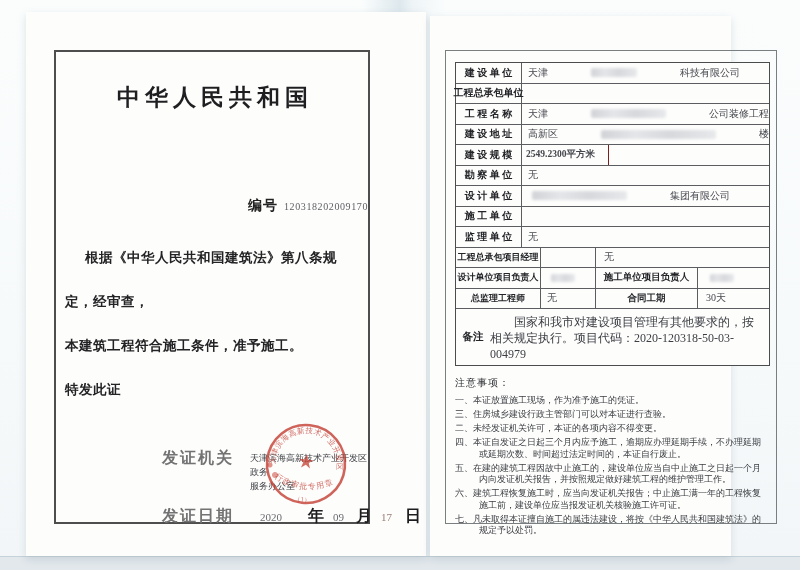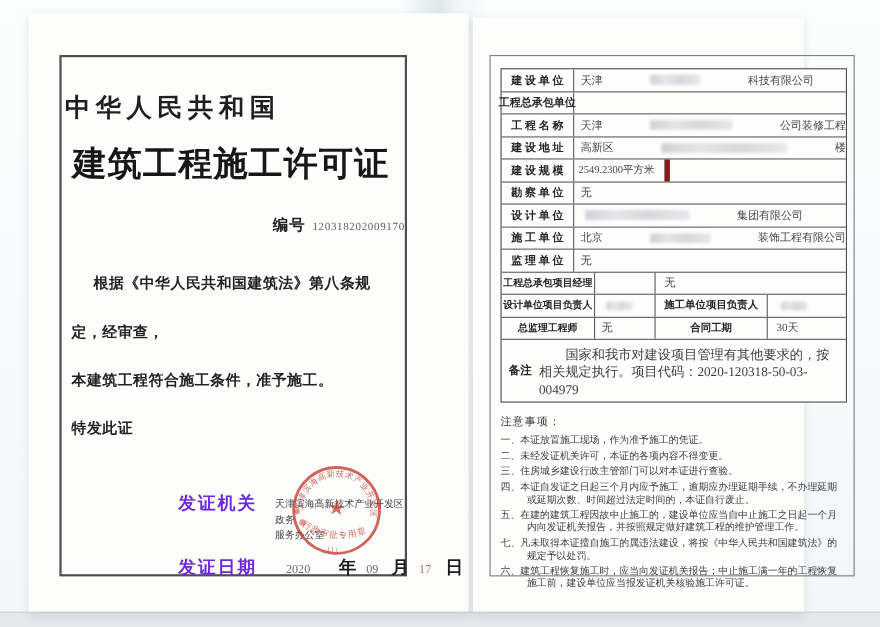--- a/index.html
+++ b/index.html
@@ -13,34 +13,34 @@
   .fold { position:absolute; left:362px; top:0; width:84px; height:556px;
     background:linear-gradient(90deg, rgba(173,198,212,0) 0%, rgba(173,198,212,.38) 45%,
       rgba(200,218,228,.25) 60%, rgba(173,198,212,0) 100%); }
   .page { position:absolute; background:#fdfdfc; box-shadow:0 3px 8px rgba(110,130,145,.22); }
   .page.left  { left:26px;  top:12px; width:400px; height:544px; }
   .page.right { left:430px; top:16px; width:301px; height:540px; }
   .frame-left  { position:absolute; left:28px; top:38px; width:312px; height:470px; border:2px solid #4e4e4e; }
   .frame-right { position:absolute; left:15px; top:34px; width:330px; height:472px; border:1px solid #797e81; }
 
   
-  .nation { position:absolute; top:70px; left:28px; width:312px; 
+  .nation { position:absolute; top:70px; left:28px; width:312px; text-align:center;
     font-size:23px; font-weight:bold; letter-spacing:5px; padding-left:5px; color:#1f1f22; }
   .cert-title { position:absolute; top:116px; left:14px; width:340px; text-align:center;
     font-size:31px; font-weight:bold; letter-spacing:1px; color:#17171a; }
   .serial-row { position:absolute; top:184px; left:222px; white-space:nowrap; }
   .serial-label { font-size:14px; font-weight:bold; color:#222; letter-spacing:1px; }
   .serial-number { font-size:10px; color:#5d5f63; letter-spacing:.6px; margin-left:6px; }
   .statement { position:absolute; left:39px; top:224px; width:292px;
     font-size:13.5px; font-weight:bold; color:#232325; line-height:44px; letter-spacing:.5px; }
   .statement .l1 { text-indent:20px; }
   .statement .l3 { }
   .issue-block { position:absolute; left:136px; top:436px; }
   .issue-row { display:flex; align-items:flex-start; }
-  .issue-label { font-size:16px; font-weight:bold; letter-spacing:2px; color:#6d28d9; white-space:nowrap; }
+  .issue-label { font-size:16px; font-weight:bold; letter-spacing:2px; color:#737373; white-space:nowrap; }
   .issuer-value { margin-left:16px; margin-top:3px; width:118px; font-size:9px; line-height:14px; color:#3f4145; }
   .date-row { display:flex; align-items:baseline; margin-top:13px; }
   .d-num  { font-size:11px; color:#6a6c70; }
   .d-unit { font-size:16px; font-weight:bold; color:#1d1d1f; }
   .d-year  { margin-left:26px; }
   .d-yu    { margin-left:26px; }
   .d-month { margin-left:9px; }
   .d-mu    { margin-left:12px; }
   .d-day   { margin-left:9px; color:rgba(120,80,70,.75); }
   .d-du    { margin-left:13px; }
@@ -55,23 +55,23 @@
   
   .tbl { position:absolute; left:25px; top:46px; width:315px; border:1.5px solid #4a4c4e;
     box-sizing:border-box; background:#fdfdfc; }
   .r { display:flex; height:20.5px; border-bottom:1px solid #5b5d60; box-sizing:border-box; }
   .r:last-child { border-bottom:none; }
   .lab { width:66px; flex:0 0 66px; border-right:1px solid #5b5d60; display:flex;
     align-items:center; justify-content:center; font-size:10px; font-weight:bold;
     color:#232427; box-sizing:border-box; white-space:nowrap; }
   .val { flex:1; display:flex; align-items:center; padding-left:6px;
     font-size:10px; color:#45474c; white-space:nowrap; overflow:hidden;gap:39px; }
-  .val-area { width:87px; flex:0 0 87px; border-right:5px solid #7f1d1d;
+  .val-area { width:87px; flex:0 0 87px; border-right:1px solid #7f1d1d;
     display:flex; align-items:center; padding-left:4px; font-size:9.5px; color:#45474c;
-    box-sizing:border-box; white-space:nowrap; }
+    box-sizing:border-box; white-space:nowrap;font-weight:bold; }
   .price-label { margin-left:16px; font-size:10.5px; font-weight:bold; letter-spacing:3px; color:#232427; }
   .price-value { margin-left:12px; font-size:10px; color:#55575c; }
   .price-unit  { margin-left:auto; margin-right:6px; font-size:10.5px; font-weight:bold; color:#232427; }
   .lab2 { width:85px; flex:0 0 85px; border-right:1px solid #5b5d60; display:flex;
     align-items:center; justify-content:center; font-size:9px; font-weight:bold;
     color:#232427; box-sizing:border-box; white-space:nowrap; }
   .v1 { width:55px; flex:0 0 55px; border-right:1px solid #5b5d60; display:flex;
     align-items:center; padding-left:6px; font-size:10px; color:#45474c; box-sizing:border-box; }
   .lab3 { width:102px; flex:0 0 102px; border-right:1px solid #5b5d60; display:flex;
     align-items:center; justify-content:center; font-size:9.5px; font-weight:bold;
@@ -99,21 +99,20 @@
 <body>
 
 <div class="scene">
   <div class="fold"></div>
   <div class="desk-strip"></div>
 
   <div class="page left">
     <div class="frame-left"></div>
 
     <div class="nation">中华人民共和国</div>
-    <div class="cert-title">建筑工程施工许可证</div>
 
     <div class="serial-row">
       <span class="serial-label">编号</span><span class="serial-number">120318202009170</span>
     </div>
 
     <div class="statement">
       <div class="l1">根据《中华人民共和国建筑法》第八条规定，经审查，</div>
       <div class="l2">本建筑工程符合施工条件，准予施工。</div>
       <div class="l3">特发此证</div>
     </div>
@@ -206,25 +205,20 @@
       <div class="r">
         <div class="lab">设 计 单 位</div>
         <div class="val">
           <span class="smudge w95"></span>
           <span>集团有限公司</span>
         </div>
       </div>
 
       <div class="r">
         <div class="lab">施 工 单 位</div>
-        <div class="val">
-          <span>北京</span>
-          <span class="smudge w60"></span>
-          <span>装饰工程有限公司</span>
-        </div>
       </div>
 
       <div class="r">
         <div class="lab">监 理 单 位</div>
         <div class="val">无</div>
       </div>
 
       <div class="r">
         <div class="lab2">工程总承包项目经理</div>
         <div class="v1"></div>
@@ -252,21 +246,21 @@
       <div class="r remark">
         <div class="remark-label">备注</div>
         <div class="remark-text">国家和我市对建设项目管理有其他要求的，按相关规定执行。项目代码：2020-120318-50-03-004979</div>
       </div>
 
     </div>
 
     <div class="notes-title">注意事项：</div>
     <ul class="notes">
       <li>一、本证放置施工现场，作为准予施工的凭证。</li>
+      <li>三、住房城乡建设行政主管部门可以对本证进行查验。</li>
       <li>二、未经发证机关许可，本证的各项内容不得变更。</li>
-      <li>三、住房城乡建设行政主管部门可以对本证进行查验。</li>
       <li>四、本证自发证之日起三个月内应予施工，逾期应办理延期手续，不办理延期或延期次数、时间超过法定时间的，本证自行废止。</li>
       <li>五、在建的建筑工程因故中止施工的，建设单位应当自中止施工之日起一个月内向发证机关报告，并按照规定做好建筑工程的维护管理工作。</li>
+      <li>六、建筑工程恢复施工时，应当向发证机关报告；中止施工满一年的工程恢复施工前，建设单位应当报发证机关核验施工许可证。</li>
       <li>七、凡未取得本证擅自施工的属违法建设，将按《中华人民共和国建筑法》的规定予以处罚。</li>
-      <li>六、建筑工程恢复施工时，应当向发证机关报告；中止施工满一年的工程恢复施工前，建设单位应当报发证机关核验施工许可证。</li>
     </ul>
   </div>
 </div>
 
 </body></html>

